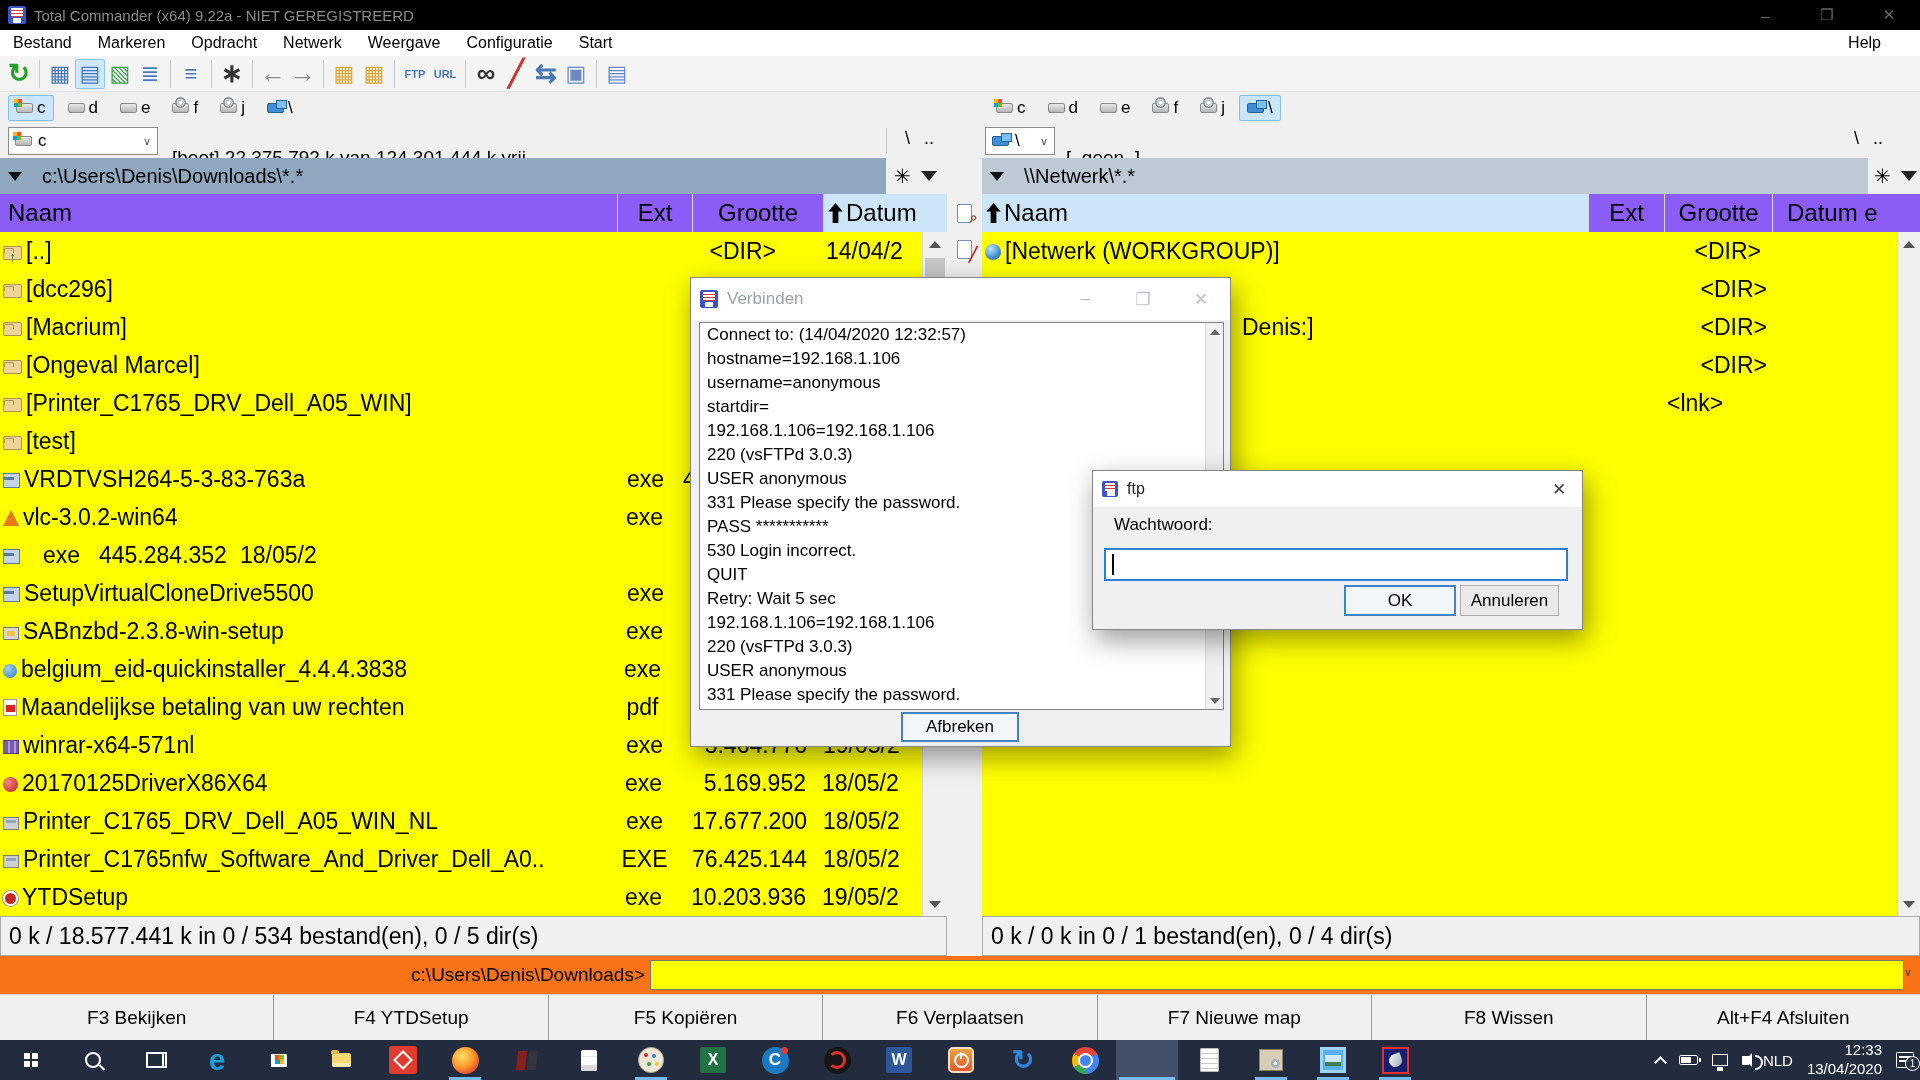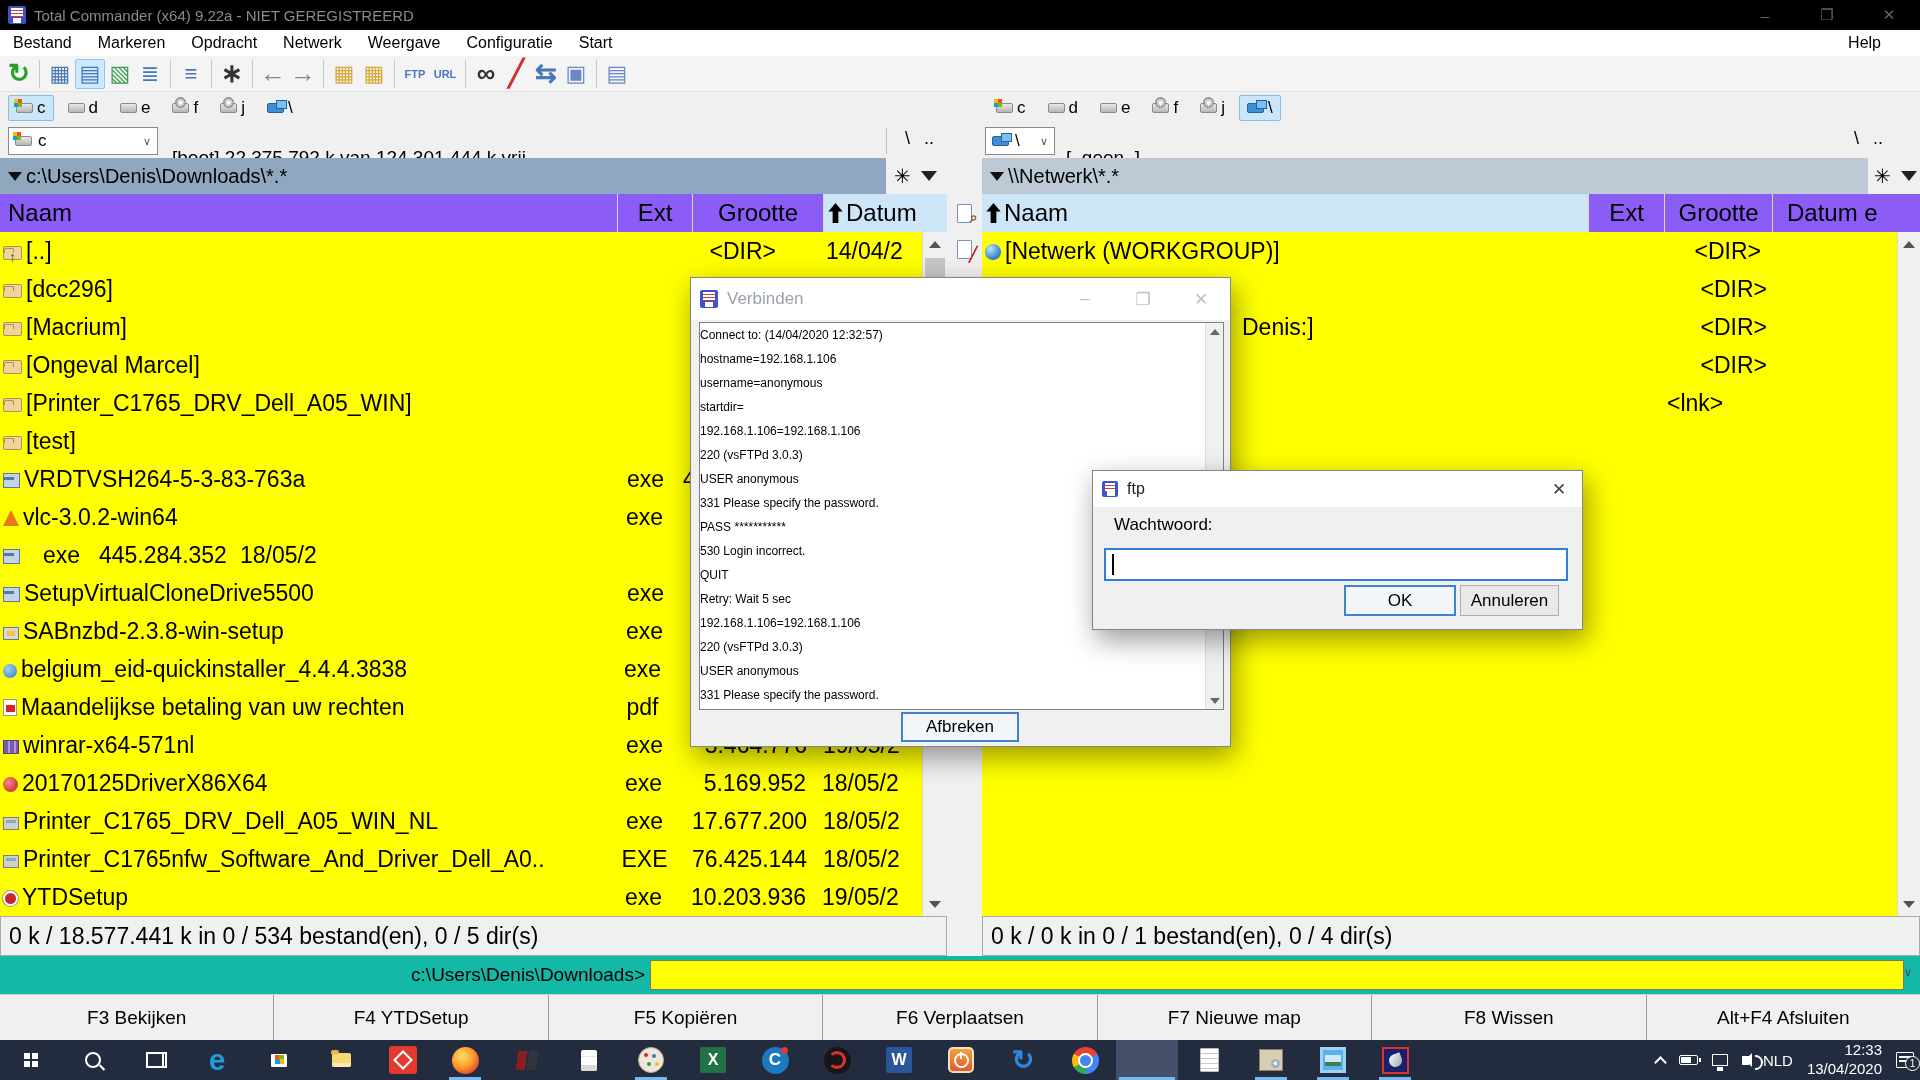--- a/index.html
+++ b/index.html
@@ -63,21 +63,21 @@
   .combo.cL{left:8px;width:150px;} .combo.cR{left:985px;width:70px;}
   .drive-info{position:absolute;top:3px;font-size:19px;font-weight:500;margin-top:18px;}
   .drive-info.iL{left:172px;} .drive-info.iR{left:1066px;}
   .rootup{position:absolute;top:2px;font-size:18px;display:flex;gap:14px;}
   .rootup .vsep{width:1px;height:26px;background:#c0c0c0;margin-right:4px;}
   .rootup.rL{left:886px;} .rootup.rR{left:1854px;}
 
   
   .pathrow{position:absolute;left:0;top:158px;width:1920px;height:36px;}
   .pathbar{position:absolute;top:0;height:36px;display:flex;align-items:center;
-    font-size:20px;font-weight:500;padding-left:8px;gap:4px;}
+    font-size:20px;font-weight:500;padding-left:8px;gap:20px;}
   .pathbar .tri{width:0;height:0;border-left:7px solid transparent;border-right:7px solid transparent;
     border-top:9px solid #111;}
   .pathbar.active{left:0;width:886px;background:#8fa8c0;}
   .pathbar.inactive{left:982px;width:886px;background:#bdc9d4;}
   .pathtools{position:absolute;top:0;height:36px;display:flex;align-items:center;gap:10px;font-size:17px;}
   .pathtools.tL{left:894px;} .pathtools.tR{left:1874px;}
   .pathtools .star{font-size:20px;}
   .pathtools .dtri{width:0;height:0;border-left:8px solid transparent;border-right:8px solid transparent;
     border-top:10px solid #222;}
 
@@ -157,21 +157,21 @@
   .mid-page{width:15px;height:19px;background:#fff;border:1px solid #7a90b8;border-radius:1px;}
   .mid-glyph{position:absolute;right:3px;bottom:4px;font-size:14px;font-weight:bold;}
   .mid-copy .mid-page{box-shadow:4px 4px 0 -1px #fff,4px 4px 0 0 #7a90b8;}
 
   
   .statusbar{position:absolute;top:916px;height:40px;background:#f0f0f0;border:1px solid #ababab;
     display:flex;align-items:center;font-size:23px;padding-left:8px;}
   .statusbar.stL{left:0;width:947px;} .statusbar.stR{left:982px;width:938px;}
 
   
-  .cmdrow{position:absolute;left:0;top:956px;width:1920px;height:38px;background:#14b8a6;}
+  .cmdrow{position:absolute;left:0;top:956px;width:1920px;height:38px;background:#f97316;}
   .cmd-label{position:absolute;left:300px;top:8px;width:345px;text-align:right;font-size:19px;}
   .cmd-input{position:absolute;left:650px;top:4px;width:1254px;height:30px;background:#ffff00;
     border:1px solid #777;}
   .cmd-drop{position:absolute;left:1904px;top:10px;font-size:11px;color:#444;}
 
   
   .fnbar{position:absolute;left:0;top:994px;width:1920px;height:46px;background:#f0f0f0;
     border-top:1px solid #d0d0d0;display:flex;}
   .fnkey{flex:1;display:flex;align-items:center;justify-content:center;font-size:19px;
     border-right:1px solid #9a9a9a;}
@@ -260,21 +260,21 @@
   
   .dlg{position:absolute;background:#f0f0f0;border:1px solid #858585;box-shadow:4px 10px 26px rgba(0,0,0,.4);}
   .dlg-title{height:42px;background:#fff;display:flex;align-items:center;padding-left:9px;gap:9px;}
   .dlg-verbinden{left:690px;top:277px;width:541px;height:470px;}
   .dlg-verbinden .dlg-title-text{color:#9aa2ac;font-size:17px;}
   .dlg-verbinden .dlg-btns{margin-left:auto;display:flex;height:100%;}
   .dlg-verbinden .dbtn{width:58px;display:flex;align-items:center;justify-content:center;
     color:#bcc1c7;font-size:17px;}
   .ftp-log{position:absolute;left:8px;top:44px;width:525px;height:388px;background:#fff;
     border:1px solid #828282;overflow:hidden;}
-  .log-line{font-size:12px;line-height:24px;white-space:nowrap;}
+  .log-line{font-size:17px;line-height:24px;padding-left:7px;white-space:nowrap;}
   .log-sb{position:absolute;right:0;top:0;bottom:0;width:18px;background:#f0f0f0;border-left:1px solid #dcdcdc;}
   .log-sb .tri-up{border-left-width:5px;border-right-width:5px;border-bottom-width:6px;border-bottom-color:#666;}
   .log-sb .tri-dn{border-left-width:5px;border-right-width:5px;border-top-width:6px;border-top-color:#666;}
   .log-sb .sb-arrow{height:17px;}
   .log-thumb{position:absolute;left:1px;right:1px;top:150px;height:70px;background:#c4c4c4;}
   .btn{display:flex;align-items:center;justify-content:center;font-size:17px;background:#e9e9e9;
     border:1px solid #adadad;}
   .btn.primary{background:#f2f6fa;border:2px solid #3f85c6;}
   .afbreken{position:absolute;left:210px;top:434px;width:118px;height:30px;}
 

